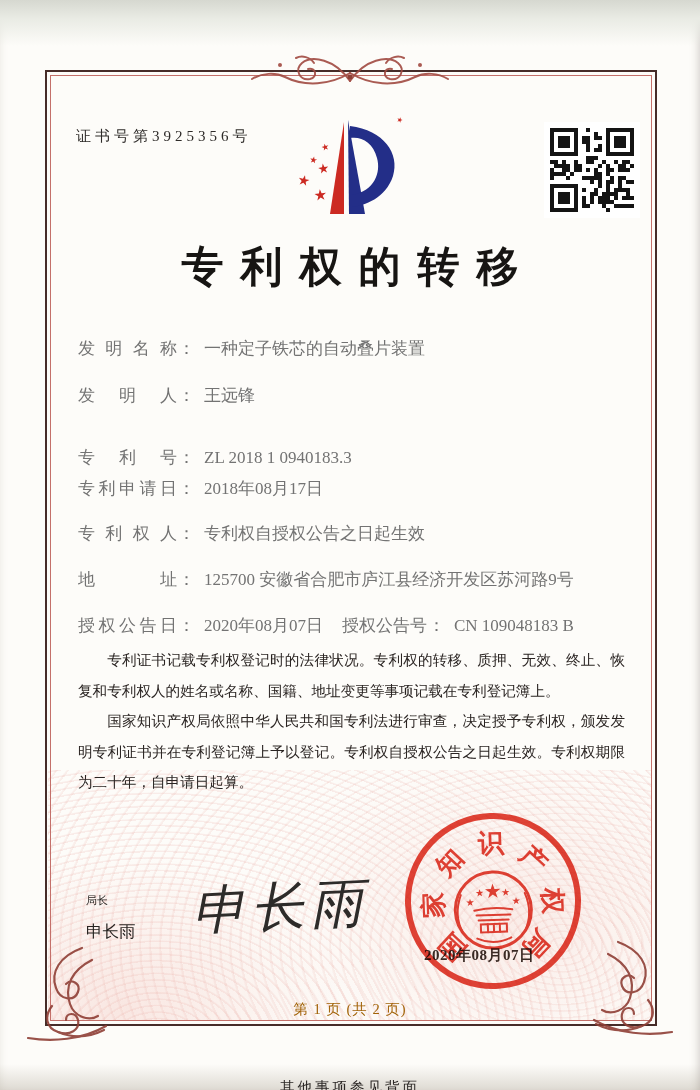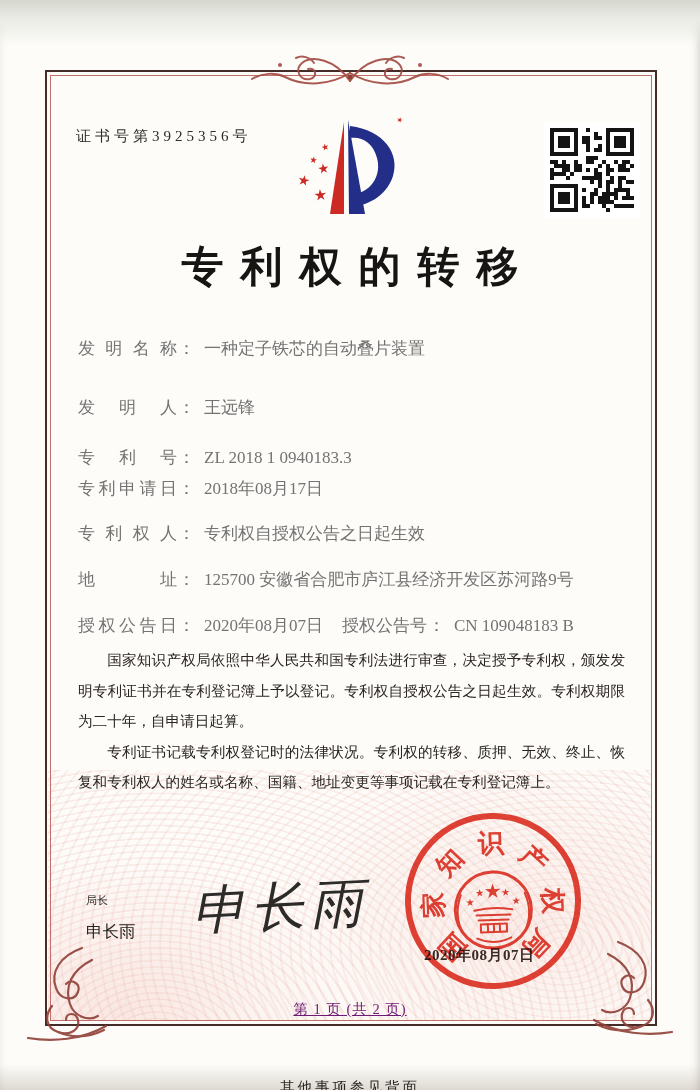--- a/index.html
+++ b/index.html
@@ -46,21 +46,21 @@
   .bodytext p{margin:0;text-indent:2em;}
 
   
   .officer-title{left:86px;top:893px;font-size:11px;color:#26221f;z-index:4;}
   .officer-name{left:86px;top:921px;font-size:16.5px;color:#26221f;z-index:4;}
   .signature{left:192px;top:872px;font-size:53px;color:#2d2b29;z-index:4;
         font-style:italic;font-weight:300;transform:rotate(-3deg);letter-spacing:6px;
         font-family:"Liberation Serif","DejaVu Serif",serif;}
   .seal-date{left:424px;top:946px;font-size:15px;letter-spacing:.5px;color:#3a2a24;z-index:5;font-weight:600;}
   .seal{left:398px;top:806px;z-index:6;mix-blend-mode:multiply;transform:rotate(-2deg);}
-  .page-info{left:0;right:0;top:1000px;text-align:center;font-size:14.5px;color:#701a75;z-index:4;letter-spacing:1px;text-decoration:underline;}
+  .page-info{left:0;right:0;top:1000px;text-align:center;font-size:14.5px;color:#a16207;z-index:4;letter-spacing:1px;}
   .back-note{left:0;right:0;top:1040px;text-align:center;font-size:14.5px;color:#2a2624;z-index:4;letter-spacing:3px;margin-top:38px;}
 </style>
 </head>
 <body>
 
 <div class="page">
 
   <div class="frame-outer">
     <div class="frame-inner"></div>
   </div>
@@ -249,21 +249,21 @@
           <rect x="56" y="80" width="4" height="4"></rect>
         </g>
     </svg>
   </div>
 
   <div class="abs title">专利权的转移</div>
 
   <div class="abs frow" style="top:337px;">
     <span class="flabel">发明名称</span><span class="fcolon">：</span><span class="fval">一种定子铁芯的自动叠片装置</span>
   </div>
-  <div class="abs frow" style="top:396px;">
+  <div class="abs frow" style="top:384px;">
     <span class="flabel">发明人</span><span class="fcolon">：</span><span class="fval">王远锋</span>
   </div>
   <div class="abs frow" style="top:430px;margin-top:16px;">
     <span class="flabel">专利号</span><span class="fcolon">：</span><span class="fval">ZL 2018 1 0940183.3</span>
   </div>
   <div class="abs frow" style="top:477px;">
     <span class="flabel">专利申请日</span><span class="fcolon">：</span><span class="fval">2018年08月17日</span>
   </div>
   <div class="abs frow" style="top:522px;">
     <span class="flabel">专利权人</span><span class="fcolon">：</span><span class="fval">专利权自授权公告之日起生效</span>
@@ -272,22 +272,22 @@
     <span class="flabel">地址</span><span class="fcolon">：</span><span class="fval">125700 安徽省合肥市庐江县经济开发区苏河路9号</span>
   </div>
   <div class="abs frow" style="top:614px;">
     <span class="flabel">授权公告日</span><span class="fcolon">：</span><span class="fval">2020年08月07日</span>
     <span class="grant2">
       <span>授权公告号</span><span class="fcolon">：</span><span class="fval">CN 109048183 B</span>
     </span>
   </div>
 
   <div class="abs bodytext">
+    <p>专利证书记载专利权登记时的法律状况。专利权的转移、质押、无效、终止、恢复和专利权人的姓名或名称、国籍、地址变更等事项记载在专利登记簿上。</p>
     <p>国家知识产权局依照中华人民共和国专利法进行审查，决定授予专利权，颁发发明专利证书并在专利登记簿上予以登记。专利权自授权公告之日起生效。专利权期限为二十年，自申请日起算。</p>
-    <p>专利证书记载专利权登记时的法律状况。专利权的转移、质押、无效、终止、恢复和专利权人的姓名或名称、国籍、地址变更等事项记载在专利登记簿上。</p>
   </div>
 
   <div class="abs officer-title">局长</div>
   <div class="abs officer-name">申长雨</div>
   <div class="abs signature">申长雨</div>
 
   <div class="abs seal-date">2020年08月07日</div>
 
   <svg class="abs seal" width="190" height="190" viewBox="0 0 190 190">
     <g opacity=".92">

